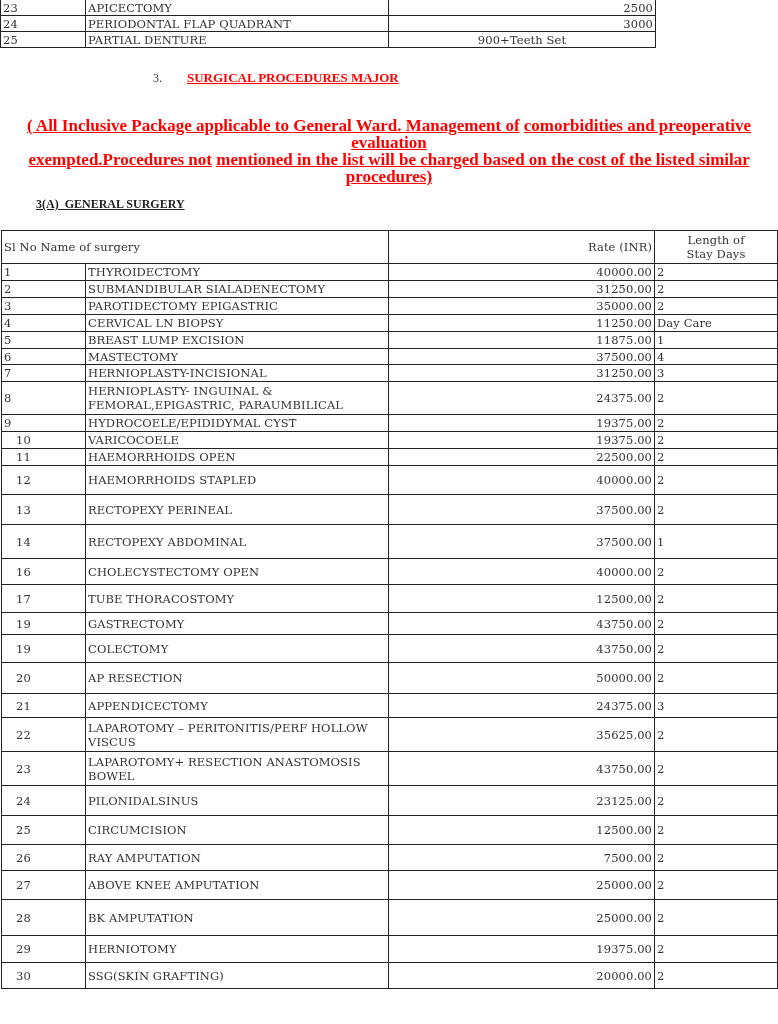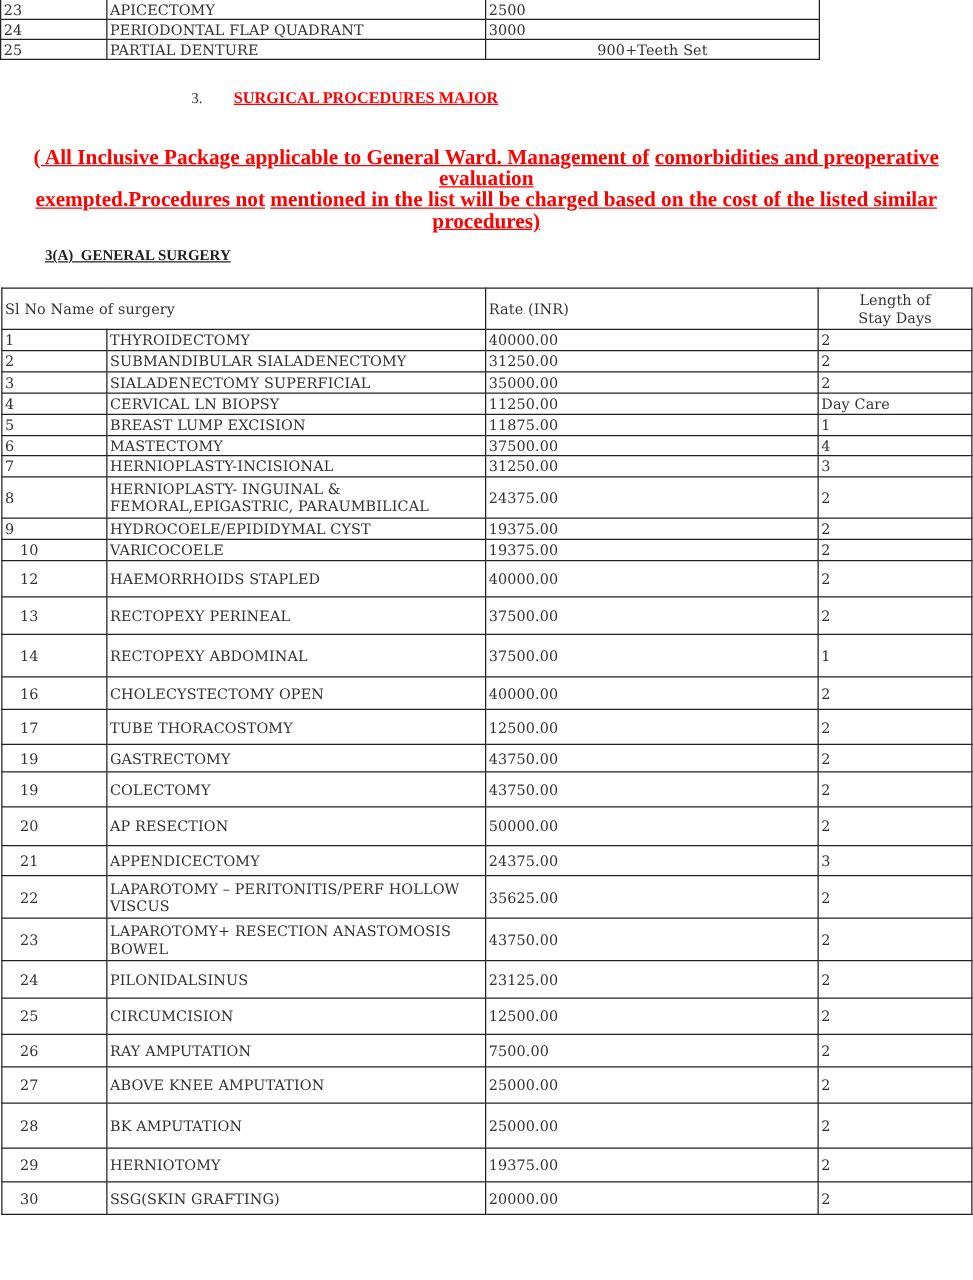--- a/index.html
+++ b/index.html
@@ -1,21 +1,21 @@
 <!DOCTYPE html>
 <html><head>
 <meta charset="utf-8">
 <style>
   html, body { margin: 0; padding: 0; background: #ffffff; }
   body { width: 778px; height: 1024px; position: relative; overflow: hidden;
          font-family: "DejaVu Serif", "Liberation Serif", serif; color: #333; }
   table { border-collapse: collapse; position: absolute; table-layout: fixed; }
   td { border: 1.5px solid #222; padding: 0 2px; font-size: 11.5px; line-height: 14px;
        vertical-align: middle; overflow: hidden; letter-spacing: 0.1px; }
-  .num-right { text-align: left; }
+  .num-right { text-align: right; }
   .center { text-align: center; }
   #top-table { left: 0px; top: -1px; width: 655px; }
   #top-table td { height: 15px; }
   #main-table { left: 1px; top: 230px; width: 776px; }
   .heading3 { position: absolute; top: 70px; left: 153px; font-size: 12px;
               font-family: "Liberation Serif", serif; color: #333; }
   .heading3 .title { color: #ff0000; font-weight: bold; text-decoration: underline;
                      margin-left: 22px; font-family: "Liberation Serif", serif; font-size: 13px; }
   .note { position: absolute; top: 117px; left: 0; width: 778px; text-align: center;
           color: #ff0000; font-weight: bold; font-size: 17px; line-height: 17px;
@@ -93,21 +93,21 @@
         <td>2</td>
       </tr>
       <tr style="height: 17px;">
         <td>2</td>
         <td>SUBMANDIBULAR SIALADENECTOMY</td>
         <td class="num-right">31250.00</td>
         <td>2</td>
       </tr>
       <tr style="height: 17px;">
         <td>3</td>
-        <td>SIALADENECTOMY SUPERFICIAL</td>
+        <td>PAROTIDECTOMY EPIGASTRIC</td>
         <td class="num-right">35000.00</td>
         <td>2</td>
       </tr>
       <tr style="height: 17px;">
         <td>4</td>
         <td>CERVICAL LN BIOPSY</td>
         <td class="num-right">11250.00</td>
         <td>Day Care</td>
       </tr>
       <tr style="height: 17px;">
@@ -139,20 +139,26 @@
         <td>HYDROCOELE/EPIDIDYMAL CYST</td>
         <td class="num-right">19375.00</td>
         <td>2</td>
       </tr>
       <tr style="height: 17px;">
         <td class="sl-indent">10</td>
         <td>VARICOCOELE</td>
         <td class="num-right">19375.00</td>
         <td>2</td>
       </tr>
+      <tr style="height: 17px;">
+        <td class="sl-indent">11</td>
+        <td>HAEMORRHOIDS OPEN</td>
+        <td class="num-right">22500.00</td>
+        <td>2</td>
+      </tr>
       <tr style="height: 29px;">
         <td class="sl-indent">12</td>
         <td>HAEMORRHOIDS STAPLED</td>
         <td class="num-right">40000.00</td>
         <td>2</td>
       </tr>
       <tr style="height: 30px;">
         <td class="sl-indent">13</td>
         <td>RECTOPEXY PERINEAL</td>
         <td class="num-right">37500.00</td>

